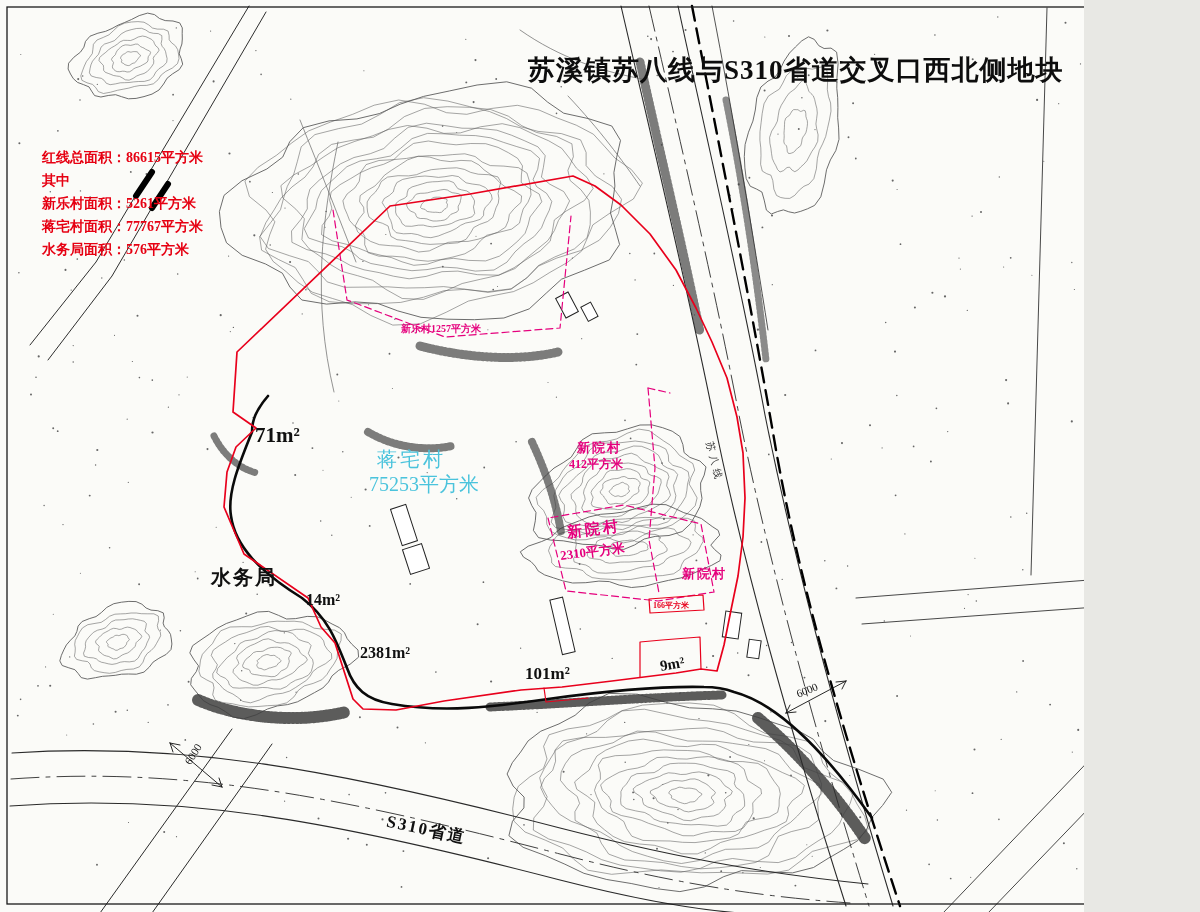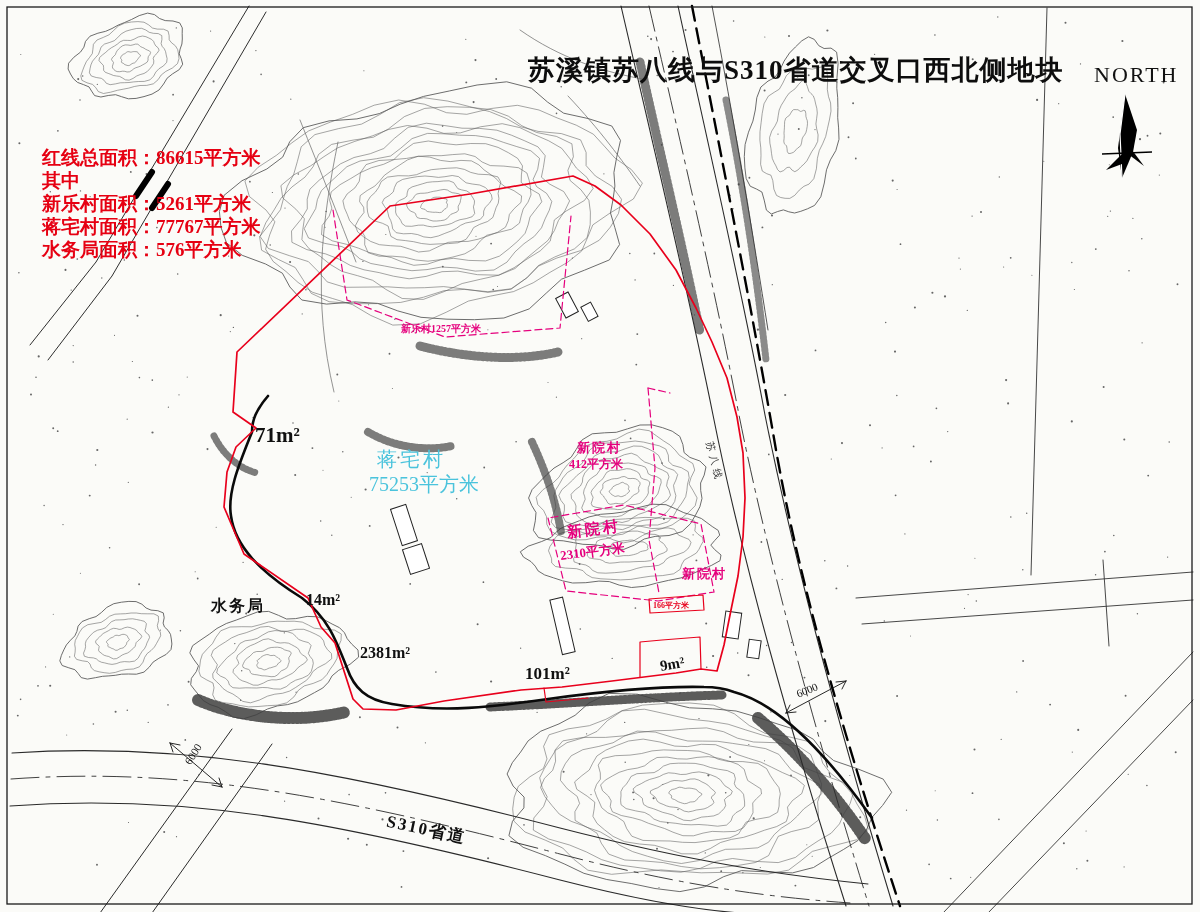--- a/index.html
+++ b/index.html
@@ -1,39 +1,39 @@
 <!DOCTYPE html>
 <html><head>
 <meta charset="utf-8">
 <style>
   html,body{margin:0;padding:0;background:#e8e8e4;}
-  .page{position:relative;width:1200px;height:912px;background:#fbfbf8;overflow:hidden;
+  .page{position:relative;width:1084px;height:912px;background:#fbfbf8;overflow:hidden;
         font-family:"Liberation Serif","DejaVu Serif",serif;}
   .map-svg{position:absolute;left:0;top:0;width:1200px;height:912px;}
   .lbl{position:absolute;white-space:nowrap;color:#111;}
   .title{left:528px;top:52px;font-size:27px;font-weight:bold;letter-spacing:1px;color:#0d0d0d;}
   .north-label{left:1094px;top:62px;font-size:22px;letter-spacing:2px;}
   .north-arrow{position:absolute;left:1098px;top:90px;width:58px;height:96px;}
   .legend{position:absolute;left:42px;top:146px;color:#e60012;font-weight:bold;
-          font-size:19px;line-height:23px;}
+          font-size:14px;line-height:23px;}
   .cyan{color:#4ac3dc;}
   .mag{color:#e5007d;font-weight:bold;}
   .red{color:#e8001c;font-weight:bold;}
   .blk{color:#101010;font-weight:bold;}
   .l-71{left:255px;top:423px;font-size:21px;text-align:right;}
   .l-jz-name{left:377px;top:446px;font-size:20px;font-weight:normal;letter-spacing:3px;}
   .l-jz-area{left:369px;top:471px;font-size:20px;font-weight:normal;text-align:right;}
   .l-xl{left:401px;top:322px;font-size:10px;}
   .l-xy1n{left:577px;top:439px;font-size:13px;letter-spacing:2px;}
   .l-xy1a{left:569px;top:456px;font-size:12px;}
   .l-xy2n{left:567px;top:520px;font-size:15px;letter-spacing:3px;transform:rotate(-7deg);}
   .l-xy2a{left:560px;top:543px;font-size:13px;transform:rotate(-7deg);}
   .l-xy3{left:682px;top:565px;font-size:13px;letter-spacing:2px;}
   .l-166{left:653px;top:600px;font-size:8px;}
-  .l-swj{left:211px;top:596px;font-size:16px;letter-spacing:2px;}
+  .l-swj{left:211px;top:564px;font-size:20px;letter-spacing:2px;}
   .l-14{left:306px;top:591px;font-size:16px;}
   .l-2381{left:360px;top:629px;font-size:16px;margin-top:15px;}
   .l-101{left:525px;top:664px;font-size:17px;}
   .l-9{left:660px;top:656px;font-size:15px;transform:rotate(-10deg);}
   .l-s310{left:386px;top:818px;font-size:17px;transform:rotate(12deg);letter-spacing:2px;}
   .l-suba{left:716px;top:440px;font-size:10px;color:#333;transform:rotate(76deg);transform-origin:left top;letter-spacing:4px;}
   .l-dimL{left:182px;top:748px;font-size:11px;font-weight:normal;transform:rotate(-58deg);}
   .l-dimR{left:796px;top:684px;font-size:11px;font-weight:normal;transform:rotate(-21deg);}
 </style>
 </head>

